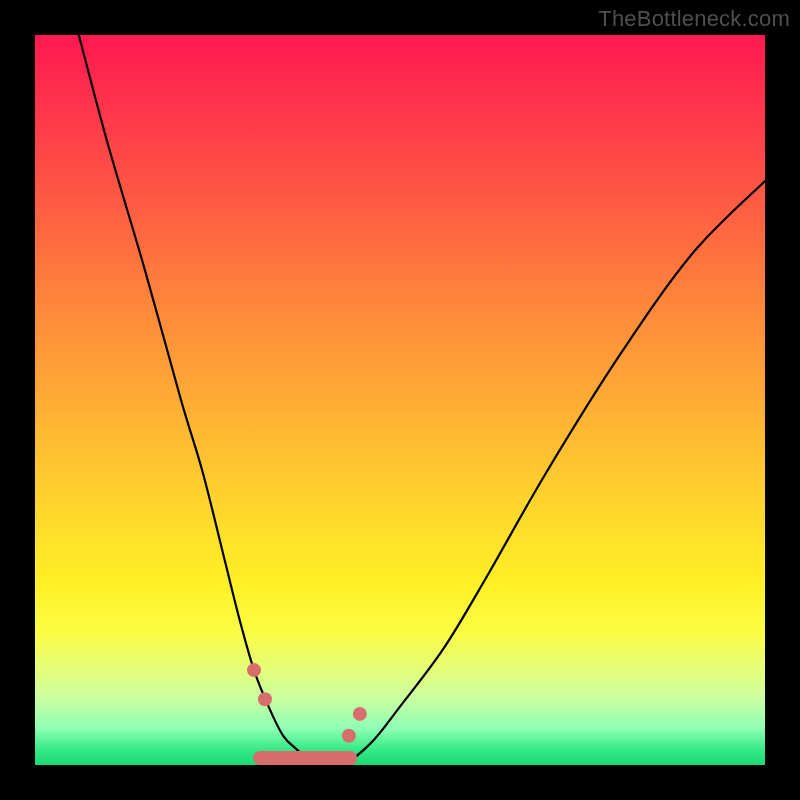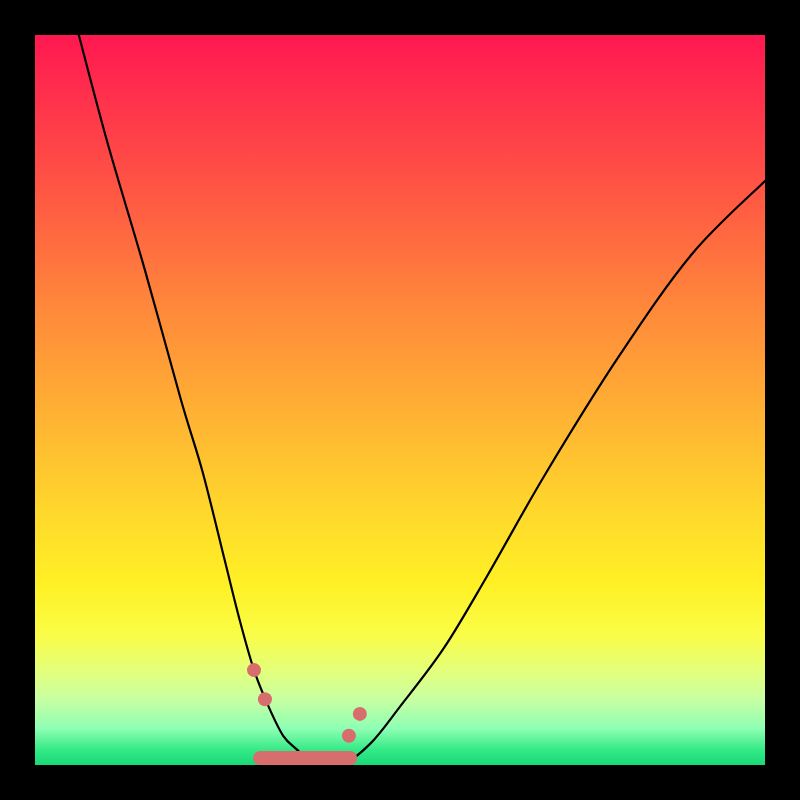--- a/index.html
+++ b/index.html
@@ -88,13 +88,14 @@
       <g id="marker-group">
           <path class="marker-line" d="M 225 723 L 315.2 723"></path>
           <circle class="marker" cx="219" cy="635.1" r="7"></circle>
           <circle class="marker" cx="229.95" cy="664.3" r="7"></circle>
           <circle class="marker" cx="313.9" cy="700.8" r="7"></circle>
           <circle class="marker" cx="324.85" cy="678.9" r="7"></circle>
         </g>
     </svg>
 
   </div>
+  <div class="watermark">TheBottleneck.com</div>
 </div>
 
 </body></html>

